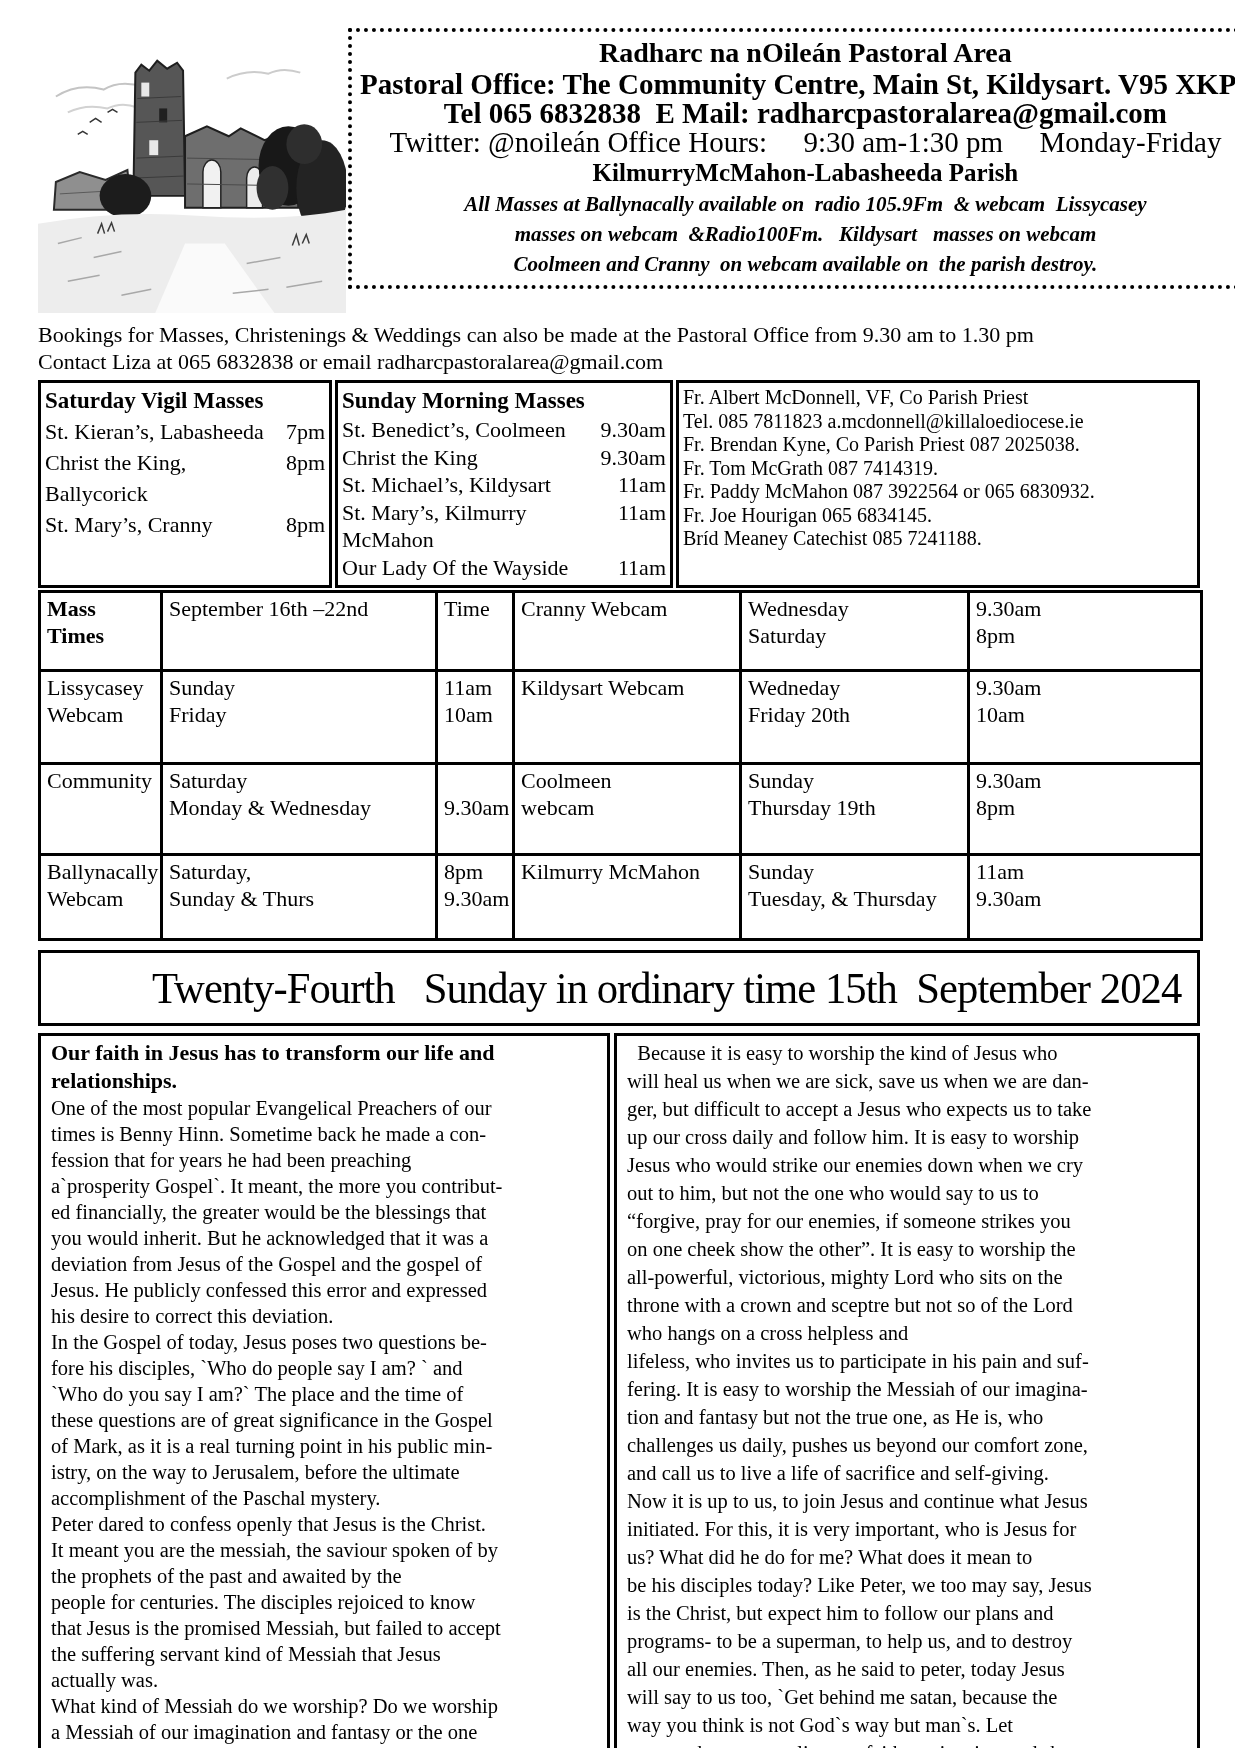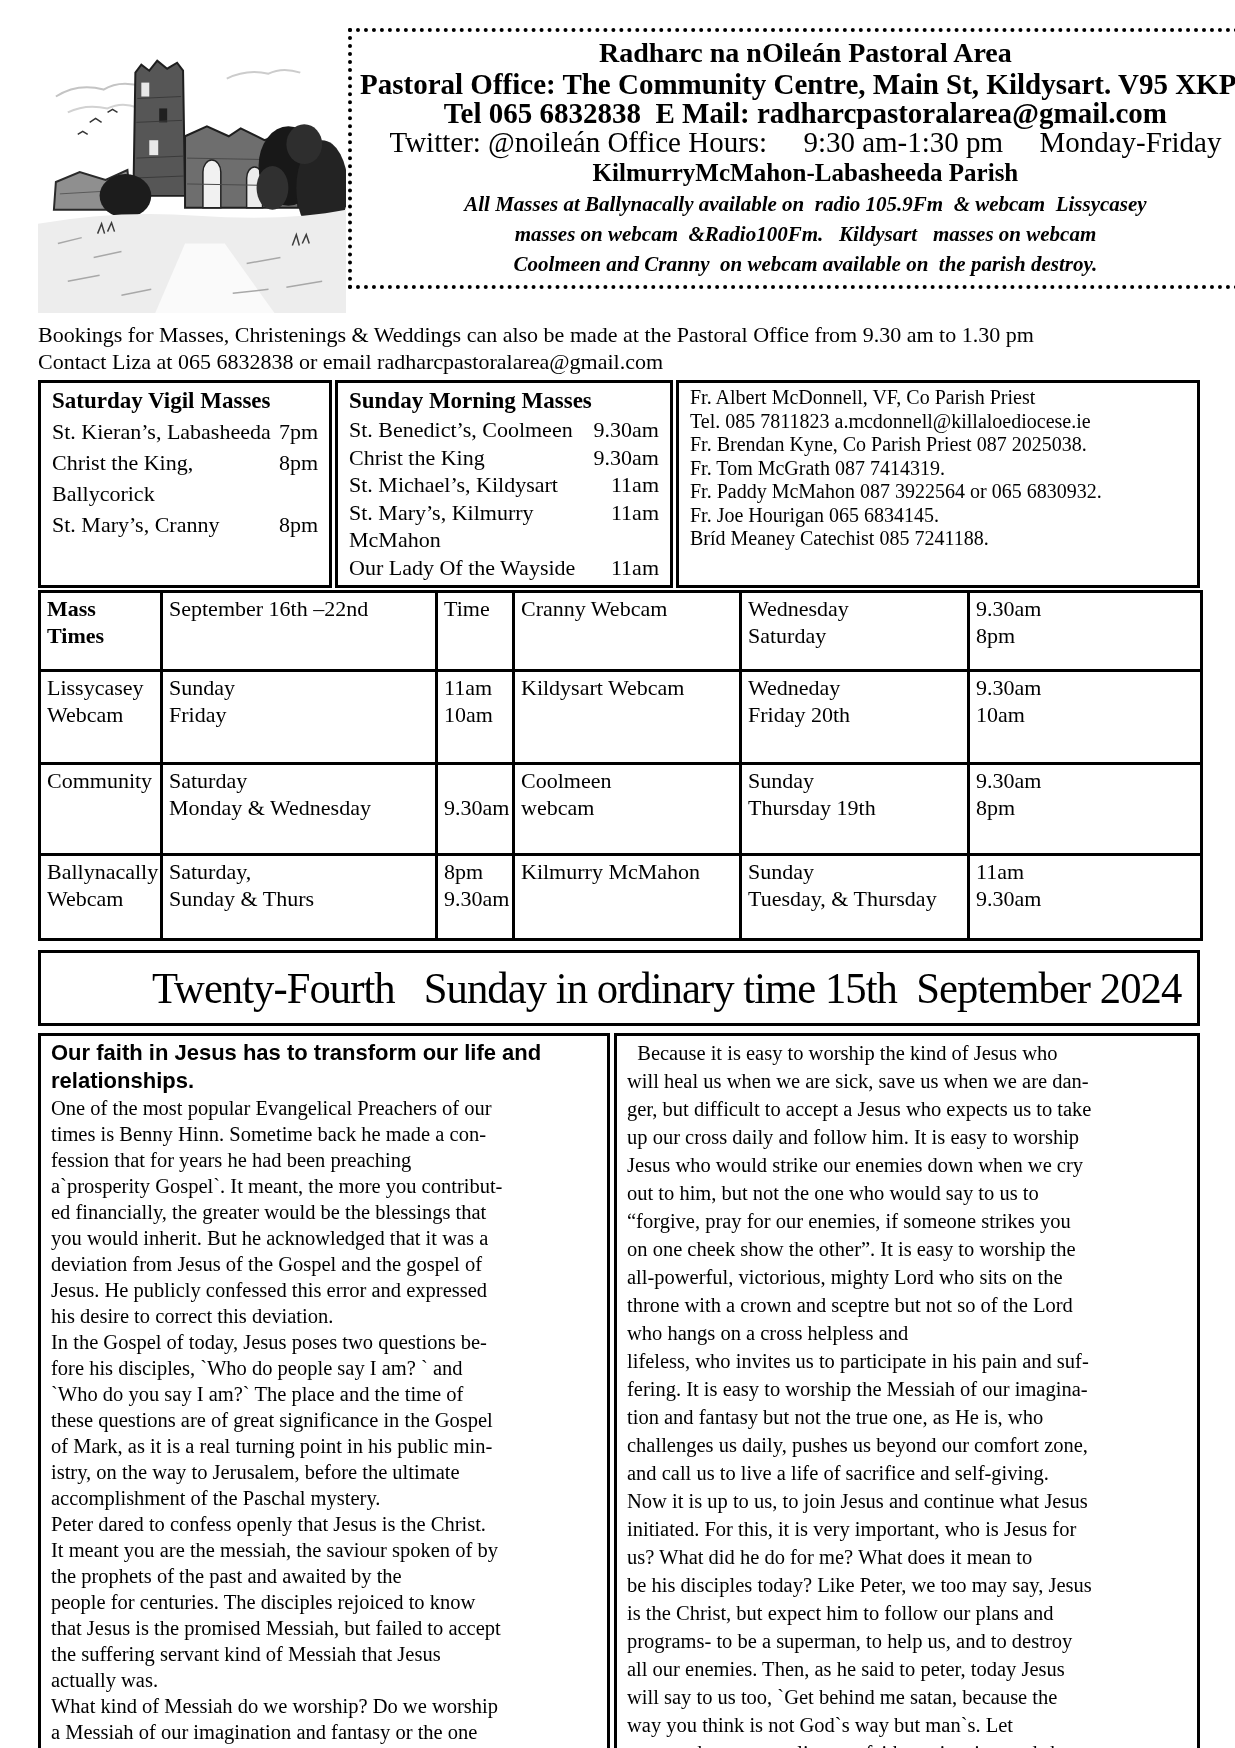--- a/index.html
+++ b/index.html
@@ -22,21 +22,21 @@
   .h-line.b { font-weight:bold; }
   .h-parish { font-size:25px; font-weight:bold; line-height:32px; white-space:pre; }
   .h-bi     { font-size:21px; font-weight:bold; font-style:italic; line-height:30px; white-space:pre; }
 
   
   .bookings { margin-top:7px; font-size:22px; line-height:27px; }
   .bookings div { white-space:pre; }
 
   
   .info-row { display:flex; gap:3px; margin-top:5px; align-items:stretch; }
-  .ibox { border:3px solid #000; padding:3px 11px 4px; box-sizing:border-box; }
+  .ibox { border:3px solid #000; padding:3px 4px 4px; box-sizing:border-box; }
   .ibox-vigil  { width:294px; }
   .ibox-sunday { width:338px; }
   .ibox-clergy { flex:1; }
   .box-title { font-weight:bold; font-size:23px; line-height:30px; }
   .mass-row  { display:flex; justify-content:space-between; font-size:22px; line-height:31px; }
   .ibox-sunday .mass-row { line-height:27.5px; }
   .clergy-line { font-size:20px; line-height:23.5px; }
 
   
   .mass-table { border-collapse:collapse; margin-top:2px; width:1162px; table-layout:fixed; }
@@ -56,21 +56,21 @@
     display:flex; align-items:center; justify-content:flex-end;
   }
   .banner span { font-size:44px; white-space:pre; letter-spacing:-1px; transform:scaleX(.97); }
 
   
   .articles { display:flex; gap:4px; margin-top:7px; align-items:flex-start; }
   .article { border:3px solid #000; box-sizing:border-box; padding:3px 10px; overflow:hidden; }
   .article-left  { width:572px; height:746px; }
   .article-right { width:586px; height:778px; }
   .article-heading {
-    font-family:Liberation Sans, sans-serif; font-weight:bold;
+    font-family:Liberation Serif, serif; font-weight:bold;
     font-size:22px; line-height:28px;
   }
   .article-body { font-size:20.5px; line-height:26px; white-space:pre-line; }
   .article-right .article-body { line-height:28px; }
 </style>
 </head>
 <body>
 
 <div class="page">
 

